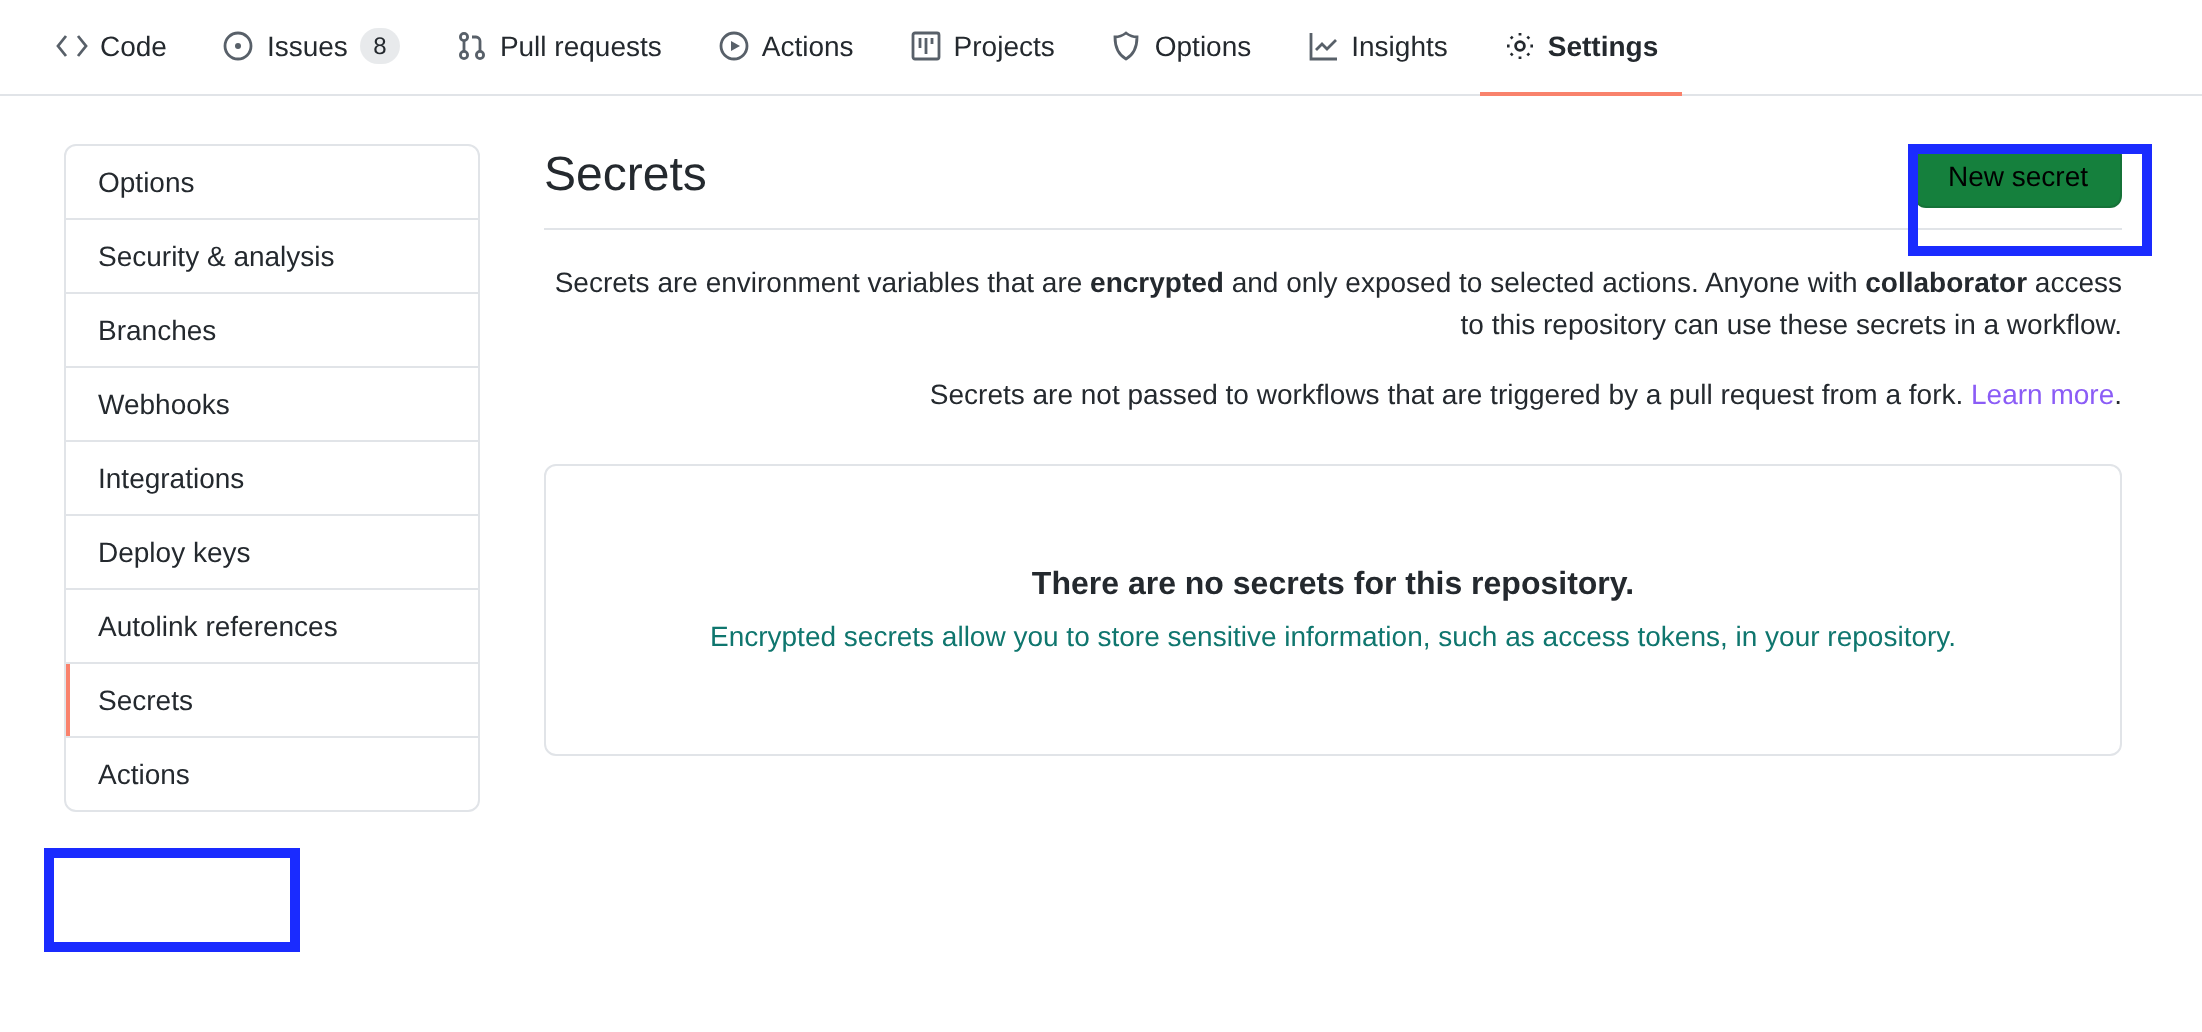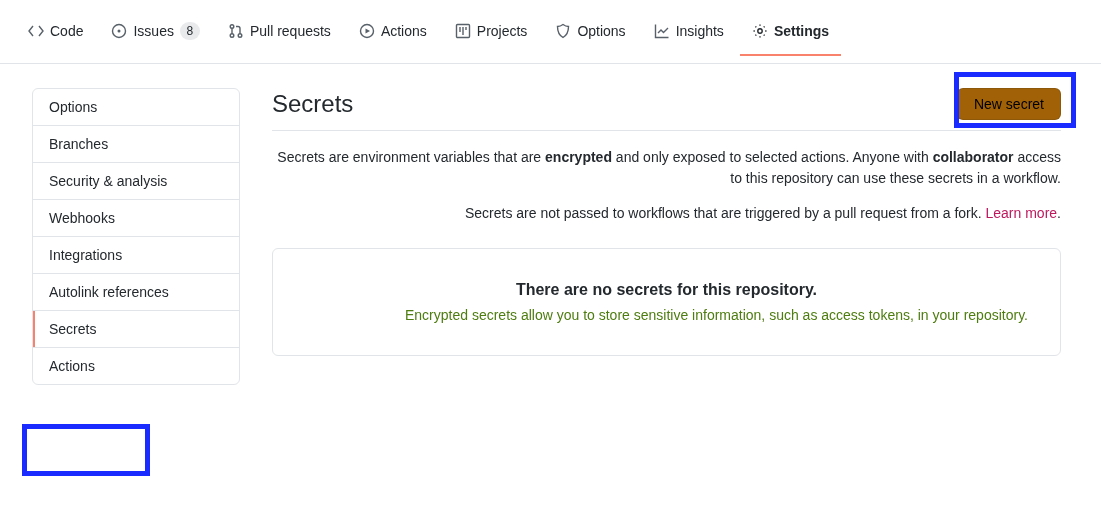--- a/index.html
+++ b/index.html
@@ -8,21 +8,21 @@
     font-family: -apple-system, BlinkMacSystemFont, "Segoe UI", Helvetica, Arial, sans-serif;
     font-size: 14px;
     color: #24292e;
     background: #fff;
   }
   .topnav {
     display: flex;
     align-items: center;
     gap: 4px;
     padding: 0 16px;
-    height: 64px;
+    height: 48px;
     border-bottom: 1px solid #e1e4e8;
   }
   .tab {
     display: flex;
     align-items: center;
     gap: 6px;
     padding: 0 12px;
     height: 48px;
     color: #24292e;
     cursor: pointer;
@@ -81,40 +81,40 @@
     padding-bottom: 10px;
     border-bottom: 1px solid #e1e4e8;
     margin-bottom: 16px;
   }
   .page-title {
     font-size: 24px;
     font-weight: 400;
     margin: 0;
   }
   .btn {
-    background: #a16207;
+    background: #15803d;
     border: 1px solid rgba(27,31,35,.15);
     border-radius: 6px;
     padding: 5px 16px;
     font-size: 14px;
     font-weight: 500;
     cursor: pointer;
     line-height: 20px;
   }
   .desc { margin: 0 0 14px 0; line-height:1.5;text-align:right; }
-  .link { color:#be185d; text-decoration:none; cursor:pointer; }
+  .link { color:#8b5cf6; text-decoration:none; cursor:pointer; }
   .blankslate {
     border: 1px solid #e1e4e8;
     border-radius: 6px;
-    padding: 32px;
+    padding: 51px;
     text-align: center;
     margin-top: 24px;
   }
   .blank-title { font-size:16px; font-weight:600; margin:0 0 8px 0; }
-  .blank-desc { margin:0; color:#4d7c0f;text-align:right; }
+  .blank-desc { margin:0; color:#0f766e; }
   .highlight-blue {
     position: absolute;
     border: 5px solid #1a2bff;
     pointer-events: none;
     z-index: 10;
   }
   .hl-secrets { top: 424px; left: 22px; width: 128px; height: 52px; }
   .hl-newsecret { top: 72px; left: 954px; width: 122px; height: 56px; }
   svg { width:16px; height:16px; }
   b { font-weight:600; }
@@ -193,24 +193,25 @@
           <path d="M8 1.5v1.3M8 13.2v1.3M14.5 8h-1.3M2.8 8H1.5M12.6 3.4l-.9.9M4.3 11.7l-.9.9M12.6 12.6l-.9-.9M4.3 4.3l-.9-.9"></path>
         </svg>
       </span>
     <span>Settings</span>
   </div>
 </div>
 
 <div class="layout">
   <nav class="sidebar">
     <a class="side-item"><span>Options</span></a>
+    <a class="side-item"><span>Security &amp; analysis</span></a>
     <a class="side-item"><span>Branches</span></a>
-    <a class="side-item"><span>Security &amp; analysis</span></a>
     <a class="side-item"><span>Webhooks</span></a>
     <a class="side-item"><span>Integrations</span></a>
+    <a class="side-item"><span>Deploy keys</span></a>
     <a class="side-item"><span>Autolink references</span></a>
     <a class="side-item active"><span>Secrets</span></a>
     <a class="side-item"><span>Actions</span></a>
   </nav>
 
   <main class="main">
     <div class="main-header">
       <h2 class="page-title">Secrets</h2>
       <button class="btn">New secret</button>
     </div>

